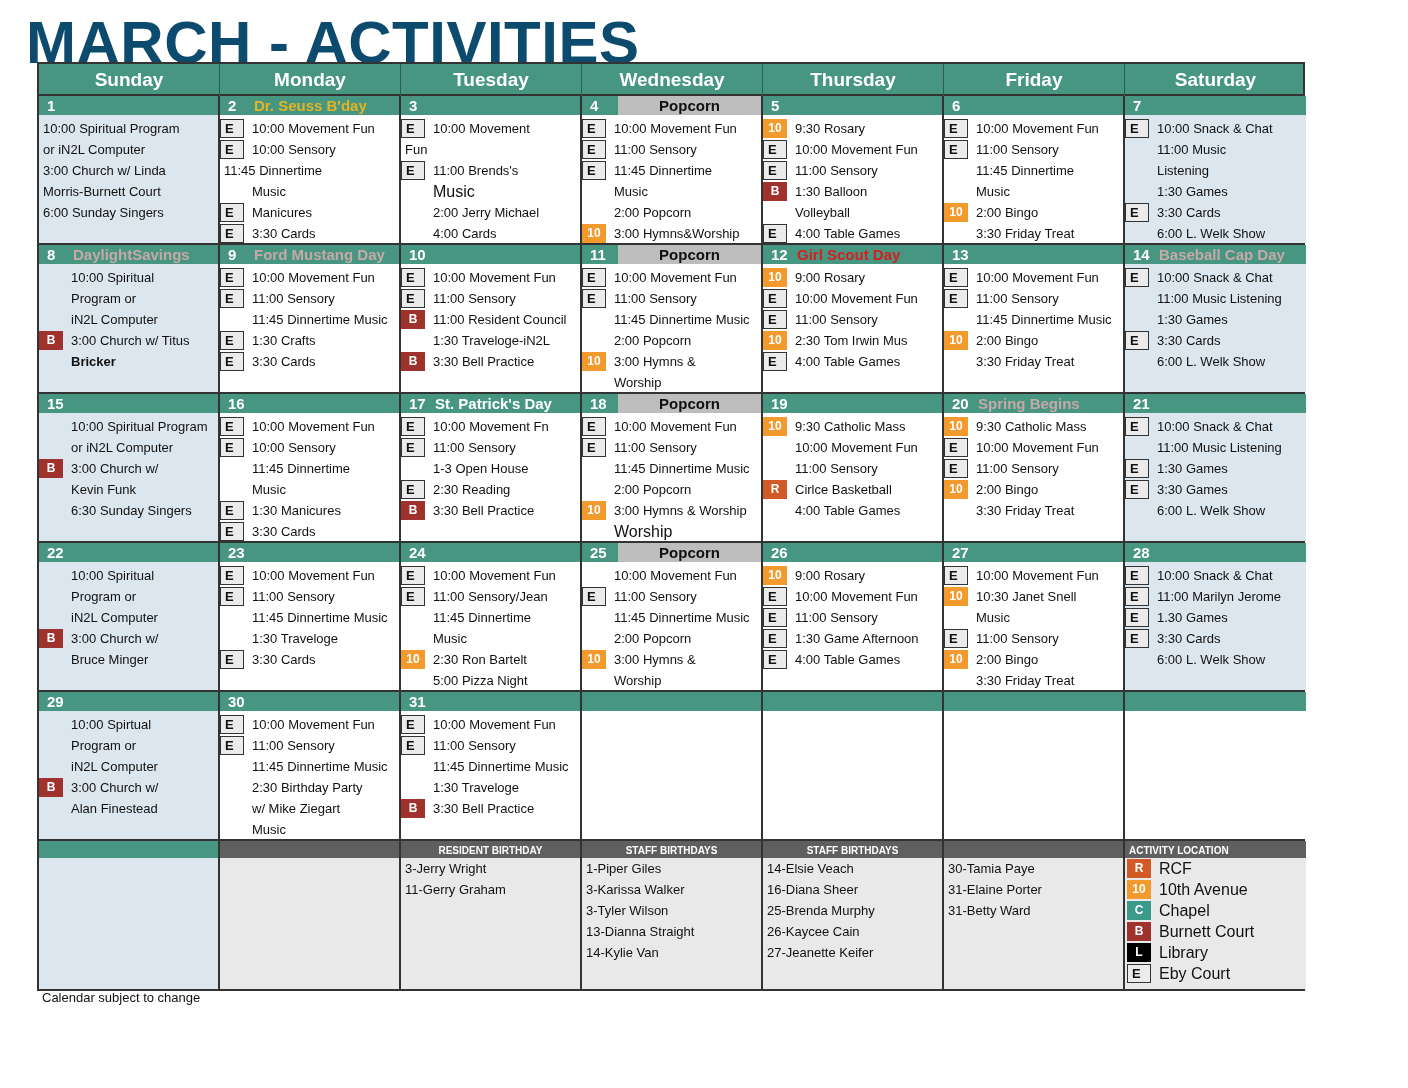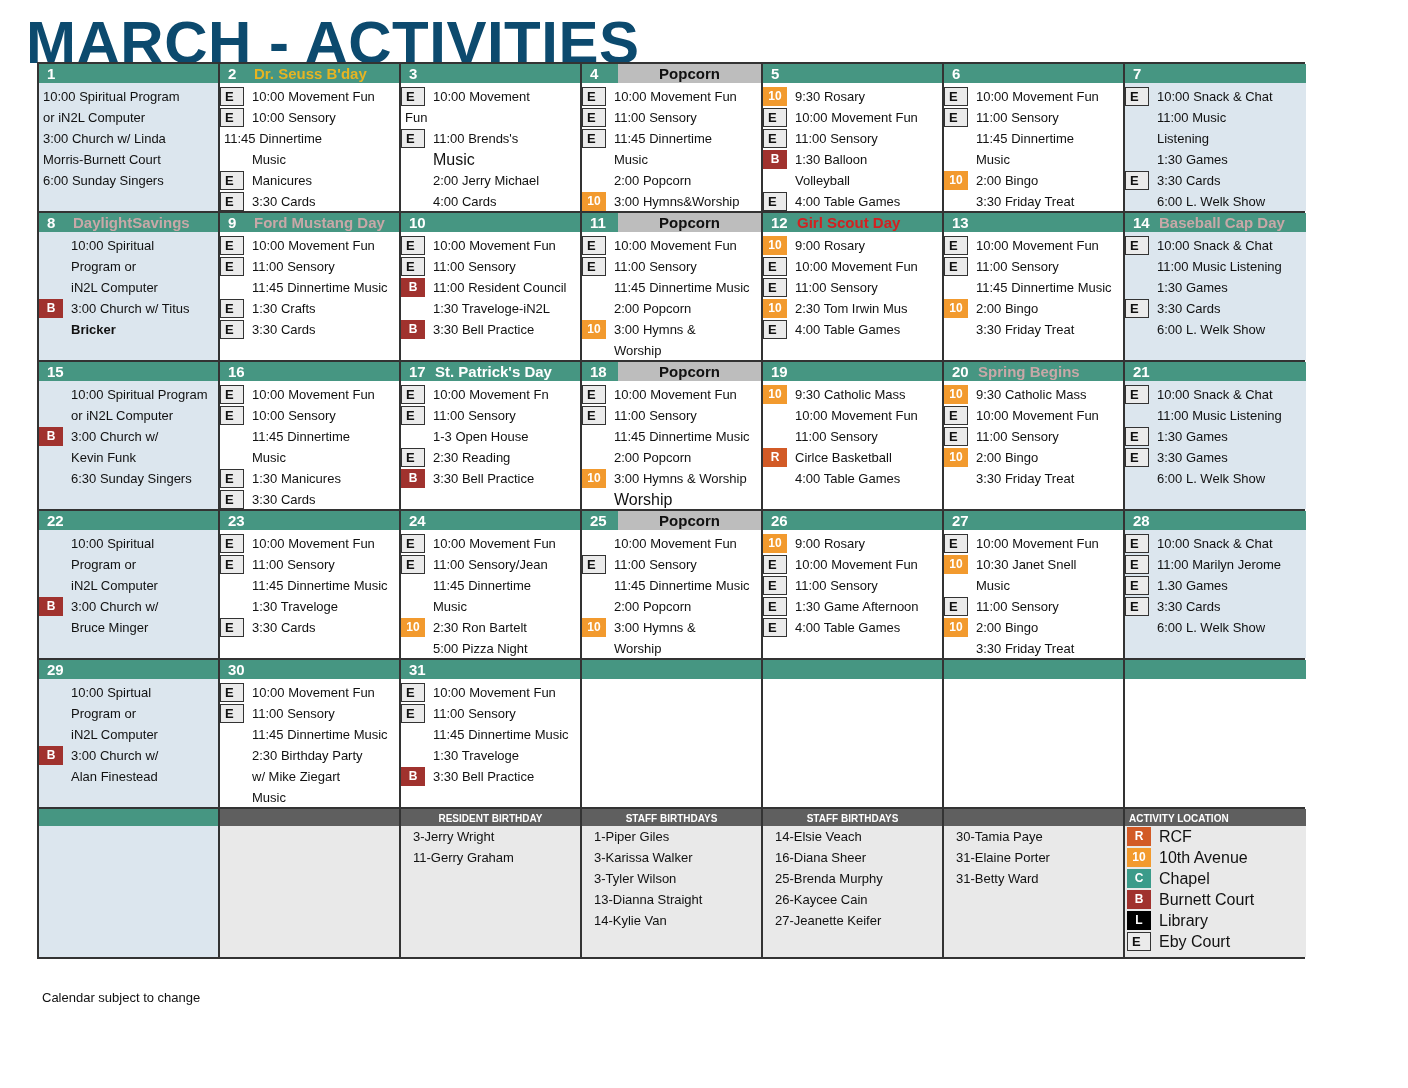--- a/index.html
+++ b/index.html
@@ -29,31 +29,40 @@
   .it.big { font-size:16px; }
   .it.bold { font-weight:bold; }
   .it.noindent { padding-left:4px; }
   .bottom { display:grid; grid-template-columns:repeat(7,181px); height:148px; }
   .bcell { border-right:2px solid #333; box-sizing:border-box; background:#e9e9e9; }
   .bcell:last-child { border-right:none; }
   .bcell.blue { background:#dce6ee; }
   .bhdr { height:17px; background:#5f5f5f; color:#fff; font-weight:bold; font-size:10px; line-height:20px; text-align:center; }
   .bhdr.teal { background:#469682; }
   .bhdr.left { text-align:left; padding-left:4px; }
-  .bl { font-size:13px; color:#111; height:21px; line-height:21px; padding-left:12px; white-space:nowrap; }
+  .bl { font-size:13px; color:#111; height:21px; line-height:21px; padding-left:4px; white-space:nowrap; }
   .loc { display:flex; align-items:center; height:21px; font-size:16px; color:#111; }
   .loc .tag { margin-right:8px; margin-left:2px; }
   .foot { position:absolute; left:42px; top:990px; font-size:13px; color:#111; }
 </style>
 </head>
 <body>
 
 <div class="title">MARCH - ACTIVITIES</div>
 
 <div class="cal">
+  <div class="dayhdr" id="dayhdr">
+      <div>Sunday</div>
+      <div>Monday</div>
+      <div>Tuesday</div>
+      <div>Wednesday</div>
+      <div>Thursday</div>
+      <div>Friday</div>
+      <div>Saturday</div>
+    </div>
   <div id="weeks">
       <div class="week">
         <div class="cell weekend">
           <div class="num">
             <span class="n">1</span>
           </div>
           <div class="items">
             <div class="it noindent">
               <span>10:00 Spiritual Program</span>
             </div>

